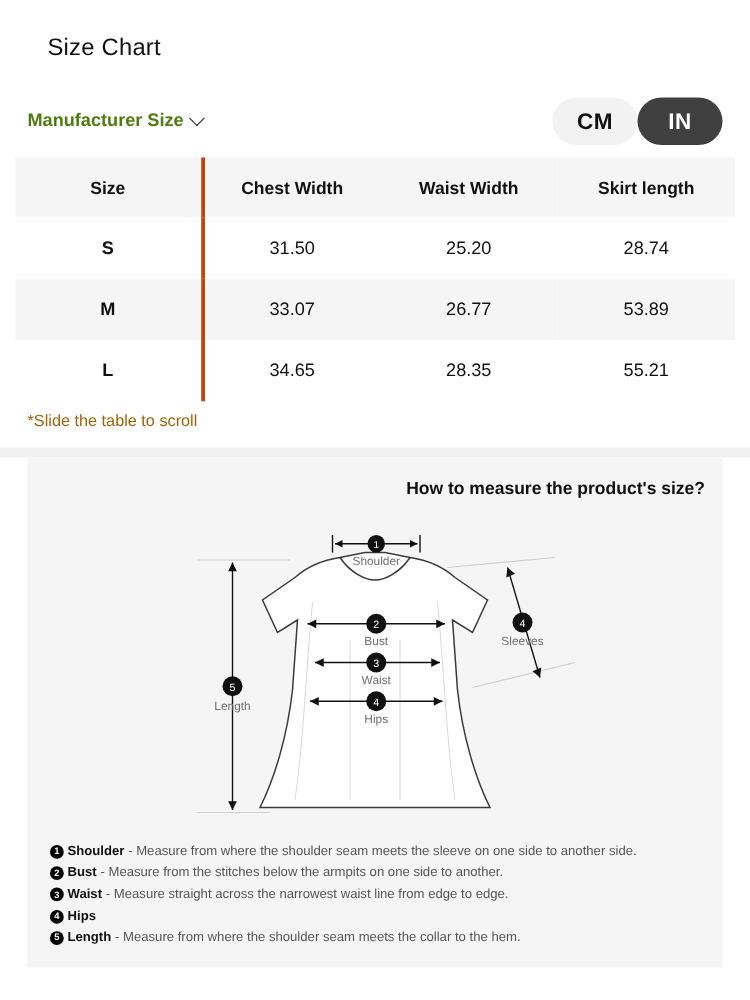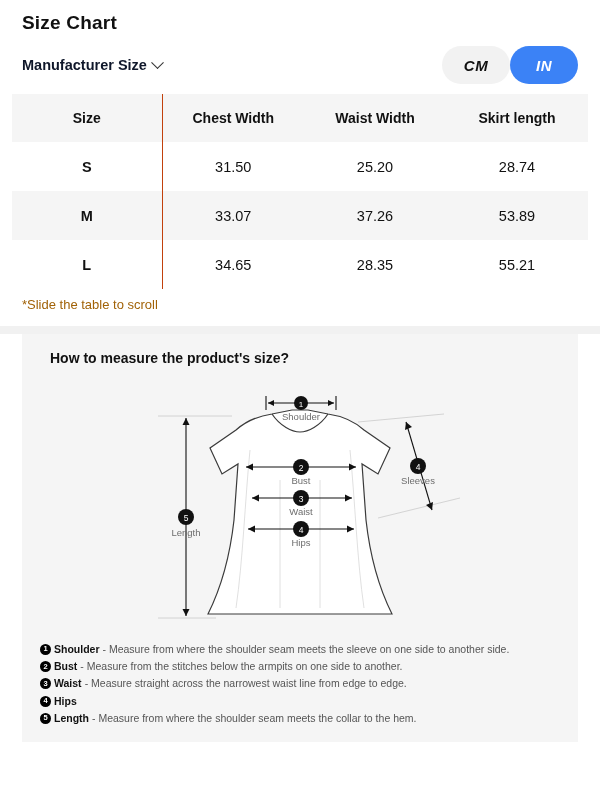--- a/index.html
+++ b/index.html
@@ -15,73 +15,72 @@
   .page {
     width: 600px;
     height: 800px;
     position: relative;
     overflow: hidden;
   }
 
   
   .section-title {
     font-size: 19px;
-    font-weight: bold;
-    color: #111;
-    margin: 0;
+    font-weight: normal;
+    color: #111;
+    margin: 16px;
     padding: 12px 22px 6px 22px;
     letter-spacing: .2px;
   }
 
   .chart-controls {
     display: flex;
     align-items: center;
     justify-content: space-between;
     padding: 6px 22px 10px 22px;
   }
   .size-type {
     display: flex;
     align-items: center;
     gap: 6px;
     font-size: 14.5px;
     font-weight: bold;
-    color: #0f172a;
+    color: #4d7c0f;
     cursor: pointer;
   }
   .chev {
     display: inline-block;
     width: 9px;
     height: 9px;
     border-right: 1.6px solid #333;
     border-bottom: 1.6px solid #333;
     transform: rotate(45deg) translate(-2px, -2px);
   }
   .unit-toggle {
     display: flex;
     align-items: center;
     gap: 0px;
   }
   .unit-btn {
     width: 68px;
     height: 38px;
     border-radius: 19px;
     border: none;
-    font-size: 15px;
+    font-size: 18px;
     font-weight: bold;
     letter-spacing: .5px;
     display: flex;
     align-items: center;
     justify-content: center;
     cursor: pointer;
     background: #f2f2f2;
     color: #111;
-    font-style: italic;
   }
   .unit-btn.active {
-    background: #3b82f6;
+    background: #404040;
     color: #ffffff;
   }
 
   
   .table-wrap {
     padding: 0 12px;
   }
   table.size-table {
     width: 576px;
     border-collapse: collapse;
@@ -104,21 +103,21 @@
     border: none;
     background: #ffffff;
   }
   table.size-table tr.alt td {
     background: #f5f5f5;
   }
   table.size-table td.size-col,
   table.size-table th.size-col {
     font-weight: bold;
     width: 150px;
-    border-right: 1px solid #c2410c;
+    border-right: 3px solid #c2410c;
   }
   .scroll-note {
     font-size: 13px;
     color: #a16207;
     padding: 8px 22px 14px 22px;
   }
 
   .divider {
     height: 8px;
     background: #f1f1f1;
@@ -134,20 +133,21 @@
   .measure-card {
     margin: 0 22px;
     background: #f5f5f5;
     padding: 14px 14px 14px 14px;
   }
   .measure-q {
     font-size: 14px;
     font-weight: bold;
     color: #111;
     padding: 2px 0 4px 14px;
+    text-align: right;
   }
   .diagram {
     width: 100%;
     height: 268px;
     display: block;
   }
   .legend {
     margin-top: 4px;
     padding: 0 4px;
   }
@@ -215,21 +215,21 @@
       <tbody>
         <tr>
           <td class="size-col">S</td>
           <td>31.50</td>
           <td>25.20</td>
           <td>28.74</td>
         </tr>
         <tr class="alt">
           <td class="size-col">M</td>
           <td>33.07</td>
-          <td>37.26</td>
+          <td>26.77</td>
           <td>53.89</td>
         </tr>
         <tr>
           <td class="size-col">L</td>
           <td>34.65</td>
           <td>28.35</td>
           <td>55.21</td>
         </tr>
       </tbody>
     </table>

